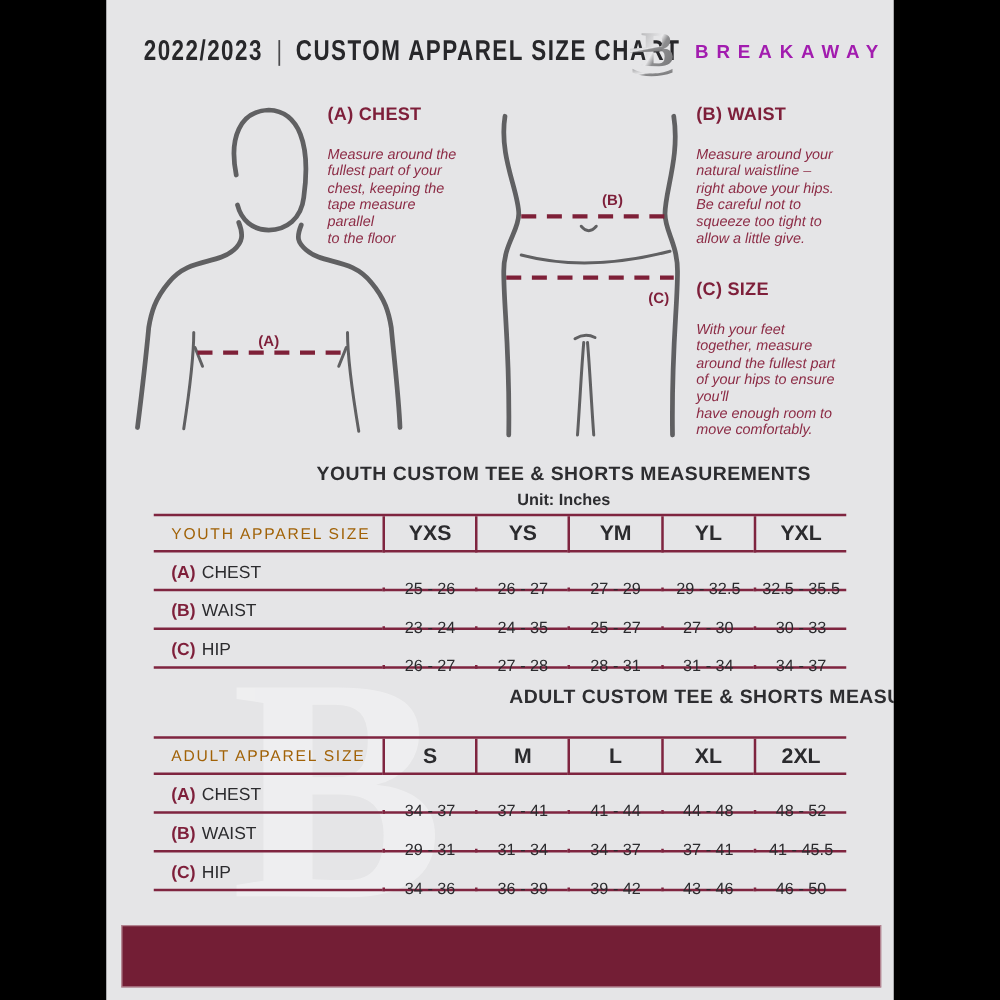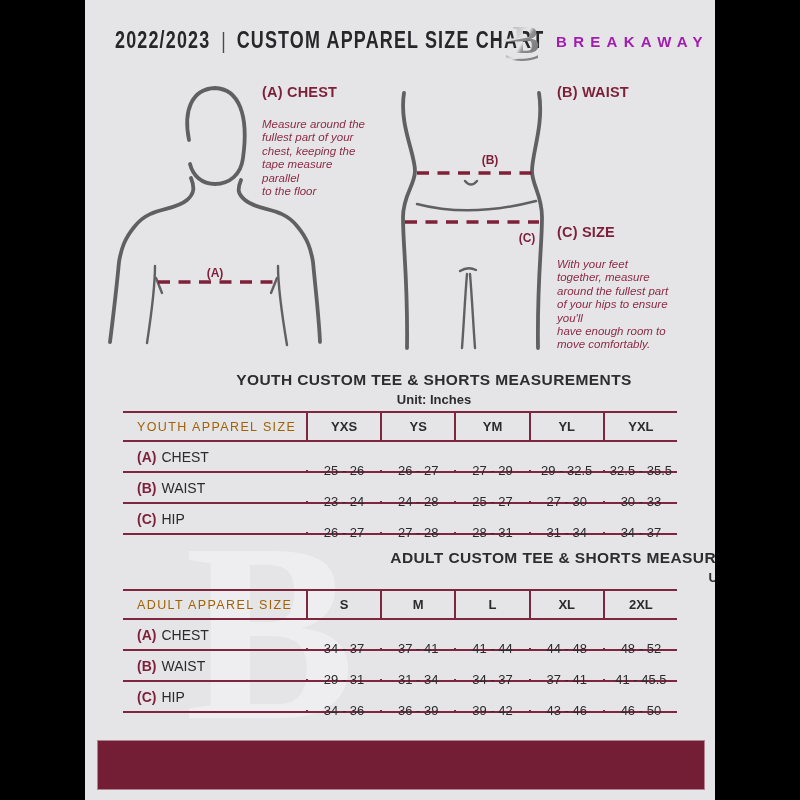--- a/index.html
+++ b/index.html
@@ -26,35 +26,35 @@
   .fig path{fill:none;stroke:#606062;stroke-width:3.8;stroke-linecap:round;stroke-linejoin:round;}
   .fig path.thin{stroke-width:2.4;}
   .fig path.dash{stroke:#7e2038;stroke-width:3.4;stroke-dasharray:12 8.5;stroke-linecap:butt;}
   .fig text{font:700 12px "Liberation Sans",sans-serif;fill:#7e1f3a;}
   .guide{position:absolute;z-index:1;}
   .g-head{font-size:14.5px;font-weight:700;color:#7e1f3a;letter-spacing:.2px;}
   .g-body{margin-top:18px;font-style:italic;font-size:11.5px;line-height:13.4px;
           color:#8c2b45;white-space:pre-line;}
 
   
-  .sec{position:absolute;left:0;width:698px;text-align:center;z-index:1;}
+  .sec{position:absolute;left:17px;width:698px;text-align:center;z-index:1;}
   .sec-title{font-size:15.5px;font-weight:700;color:#2d2d30;letter-spacing:.4px;}
   .sec-unit{margin-top:3px;font-size:13px;font-weight:700;color:#2d2d30;}
 
   
   .sizetable{position:absolute;left:38px;width:554px;display:grid;z-index:1;
              grid-template-columns:183px repeat(5,1fr);
              grid-template-rows:29px repeat(3,31px);
              border-top:2px solid #7f2540;}
   .sizetable .cell{display:flex;align-items:center;justify-content:center;
                    border-bottom:2px solid #7f2540;color:#2b2b2e;}
   .sizetable .vline{border-left:2px solid #7f2540;}
   .sizetable .c-first{justify-content:flex-start;padding-left:14px;}
   .sizetable .h-first{font-size:12.5px;letter-spacing:1.4px;color:#a16207;}
-  .sizetable .h-size{font-size:13px;font-weight:700;}
+  .sizetable .h-size{font-size:17px;font-weight:700;}
   .sizetable .val{font-size:13px;margin-top:28px;}
   .rowlabel{font-size:14px;color:#2b2b2e;}
   .rowlabel .tag{font-weight:700;color:#7e1f3a;margin-right:5px;}
 
   
   .footer-bar{position:absolute;left:12px;top:740px;width:606px;height:48px;
               background:#731e35;border:1px solid rgba(255,255,255,.45);z-index:1;}
 </style>
 </head>
 <body>
@@ -114,20 +114,26 @@
     <div class="guide" style="left:177px;top:84px;width:106px;">
       <div class="g-head">(A) CHEST</div>
       <div class="g-body">Measure around the
 fullest part of your
 chest, keeping the
 tape measure parallel
 to the floor</div>
     </div>
     <div class="guide" style="left:472px;top:84px;width:120px;">
       <div class="g-head">(B) WAIST</div>
+      <div class="g-body">Measure around your
+natural waistline –
+right above your hips.
+Be careful not to
+squeeze too tight to
+allow a little give.</div>
     </div>
     <div class="guide" style="left:472px;top:224px;width:122px;">
       <div class="g-head">(C) SIZE</div>
       <div class="g-body">With your feet
 together, measure
 around the fullest part
 of your hips to ensure
 you'll
 have enough room to
 move comfortably.</div>
@@ -151,21 +157,21 @@
       <div class="cell vline val">25 - 26</div>
       <div class="cell vline val">26 - 27</div>
       <div class="cell vline val">27 - 29</div>
       <div class="cell vline val">29 - 32.5</div>
       <div class="cell vline val">32.5 - 35.5</div>
 
       <div class="cell c-first">
           <span class="rowlabel"><span class="tag">(B)</span><span>WAIST</span></span>
         </div>
       <div class="cell vline val">23 - 24</div>
-      <div class="cell vline val">24 - 28</div>
+      <div class="cell vline val">24 - 35</div>
       <div class="cell vline val">25 - 27</div>
       <div class="cell vline val">27 - 30</div>
       <div class="cell vline val">30 - 33</div>
 
       <div class="cell c-first">
           <span class="rowlabel"><span class="tag">(C)</span><span>HIP</span></span>
         </div>
       <div class="cell vline val">26 - 27</div>
       <div class="cell vline val">27 - 28</div>
       <div class="cell vline val">28 - 31</div>

